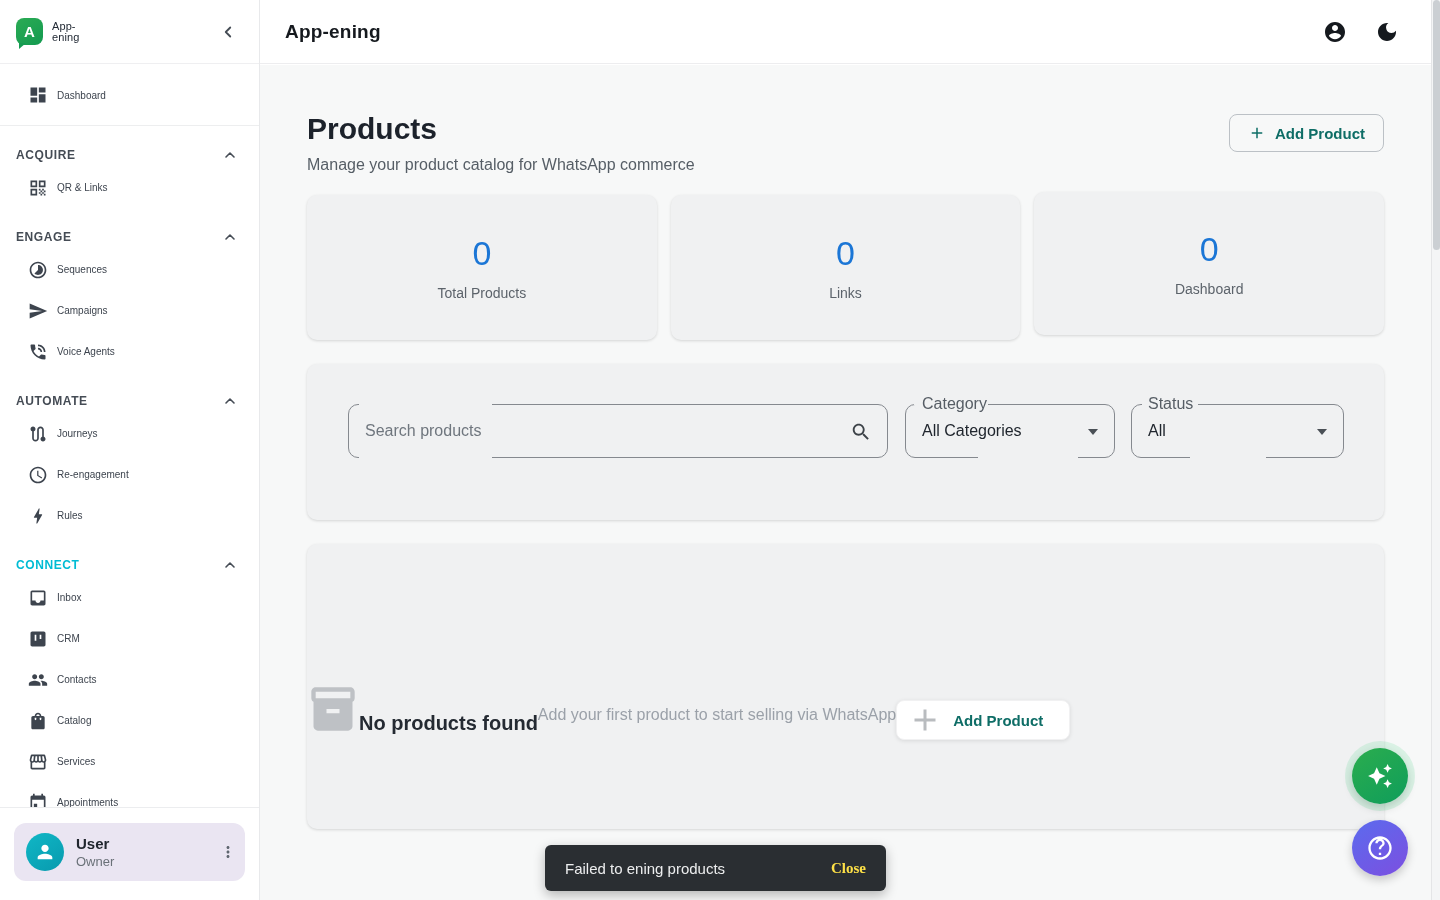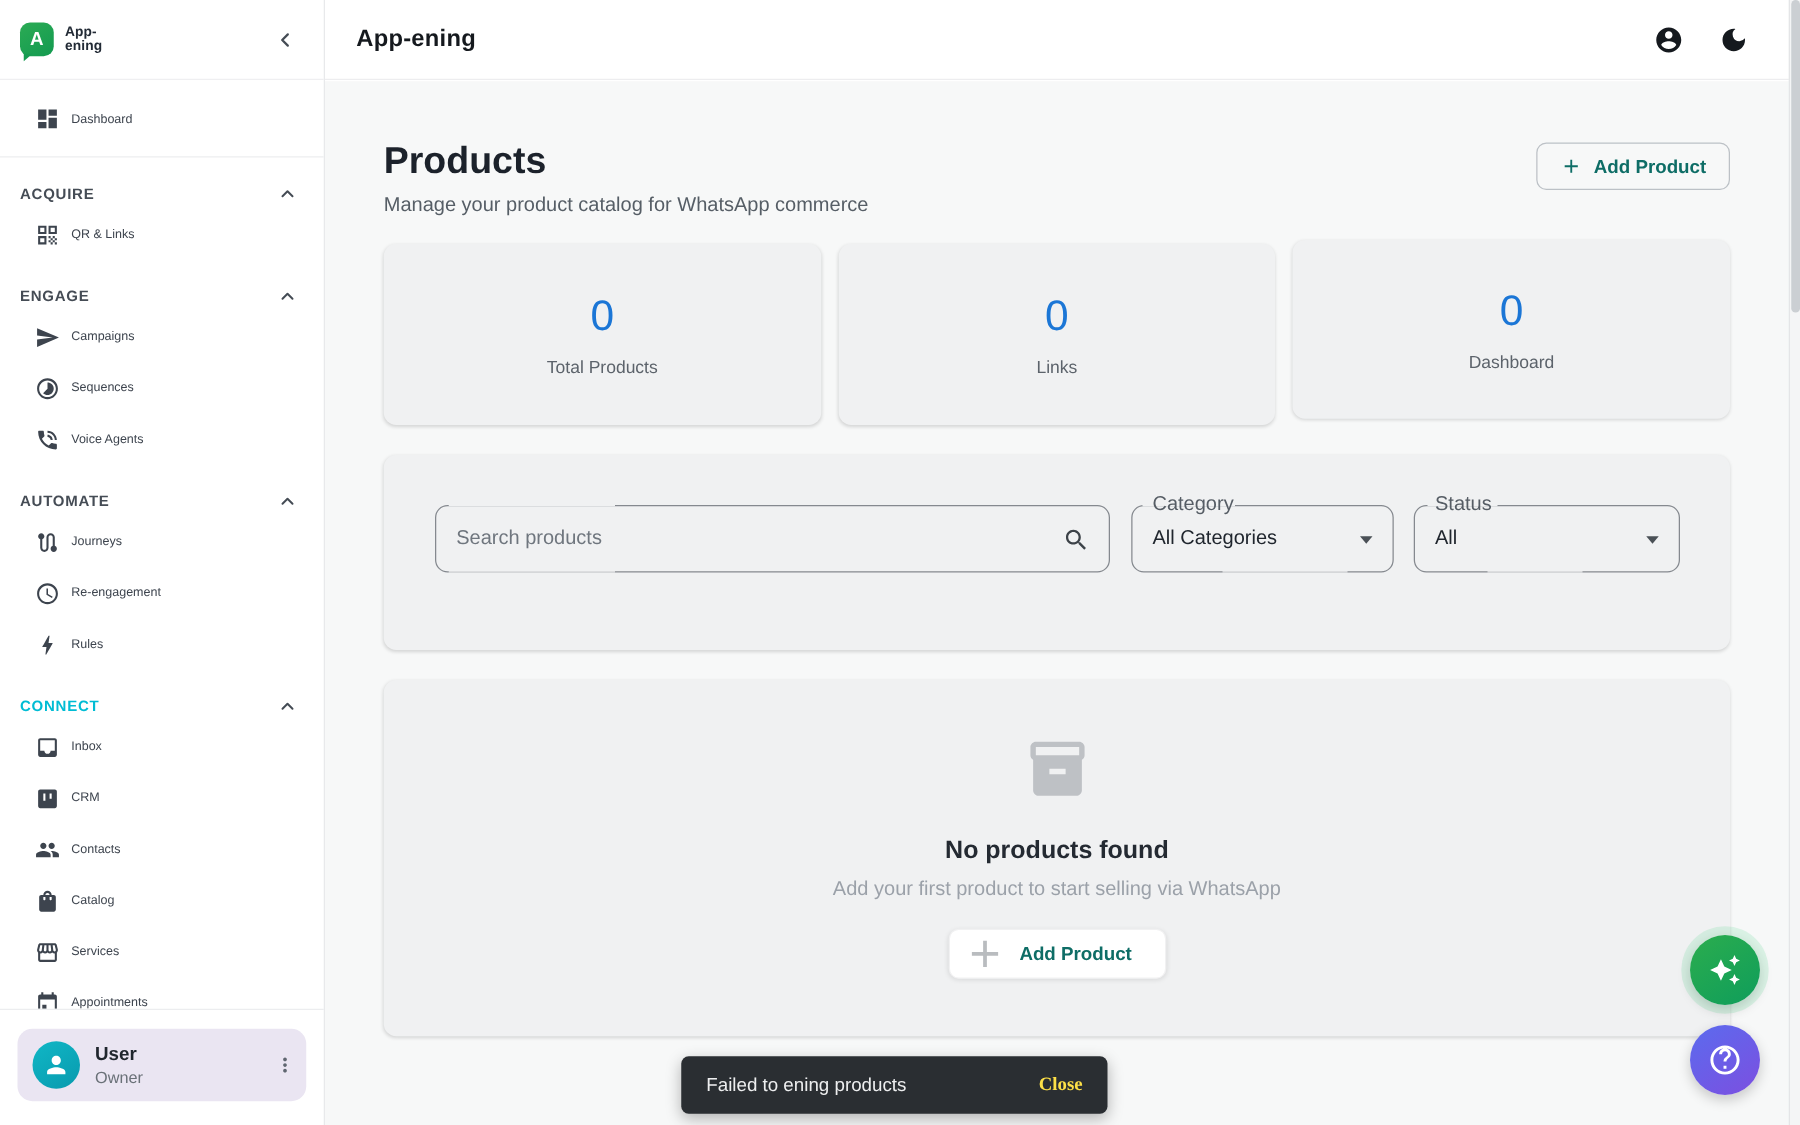--- a/index.html
+++ b/index.html
@@ -10,21 +10,21 @@
   .sidebar { position:absolute; left:0; top:0; width:260px; height:900px; background:#fff;
              border-right:1px solid #E8E9EB; display:flex; flex-direction:column; z-index:5; }
   .sb-header { height:64px; flex:none; border-bottom:1px solid #EFEFF1; display:flex;
                align-items:center; justify-content:space-between; padding:0 22px 0 16px; }
   .logo-wrap { display:flex; align-items:center; gap:9px; }
   .logo-badge { width:27px; height:27px; background:linear-gradient(145deg,#2BAB54,#139A50);
                 border-radius:8px; color:#fff; font-weight:bold; font-size:15px;
                 display:flex; align-items:center; justify-content:center; position:relative; }
   .logo-badge::after { content:""; position:absolute; left:3px; bottom:-4px;
                 border-left:7px solid #169B51; border-bottom:6px solid transparent; }
-  .logo-text { font-size:11px; font-weight:700; color:#222A35; line-height:10.5px; letter-spacing:.1px; }
+  .logo-text { font-size:11px; font-weight:400; color:#222A35; line-height:10.5px; letter-spacing:.1px; }
   .icon-btn { background:none; border:none; cursor:pointer; display:flex; align-items:center; justify-content:center; padding:0; }
 
   .sb-nav { flex:1; overflow:hidden; padding-top:8px; }
   .nav-item { height:41px; display:flex; align-items:center; padding-left:28px; gap:9px;
               font-size:10px; color:#3D444E; cursor:pointer; }
   .nav-item.tall { height:44px; margin-top:1px; }
   .nav-item svg { width:20px; height:20px; fill:#3D444E; flex:none; }
   .nav-divider { height:1px; background:#EDEEEF; margin-top:8px; }
   .section-header { display:flex; align-items:center; justify-content:space-between;
                     padding:0 21px 0 16px; margin-top:17px; height:24px;
@@ -84,21 +84,21 @@
   .notch-t { position:absolute; top:-1px; height:1px; background:#F0F1F2; }
   .notch-b { position:absolute; bottom:-1px; height:1px; background:#F0F1F2; }
   .float-label { position:absolute; top:-7px; left:16px; font-size:16px; line-height:12px; color:#565D65; }
   .sel-value { position:absolute; left:16px; top:0; height:100%; display:flex; align-items:center;
                font-size:16px; color:#20262E; }
   .caret { position:absolute; right:16px; top:24px; width:0; height:0;
            border-left:5px solid transparent; border-right:5px solid transparent;
            border-top:6px solid #4A5056; }
 
   .empty-card { margin-top:24px; height:285px; background:#F0F1F2; border-radius:10px;
-                box-shadow:0 1px 3px rgba(0,0,0,.14); display:flex; flex-direction:column;
+                box-shadow:0 1px 3px rgba(0,0,0,.14); display:flex; 
                 align-items:center; padding-top:45px; }
   .box-icon { width:52px; height:52px; fill:#BEC1C5; }
   .es-title { font-size:20px; font-weight:700; color:#242A32; margin-top:28px; }
   .es-sub { font-size:16px; color:#9BA1A9; margin-top:11px; }
   .btn-add-white { margin-top:22px; height:40px; background:#fff; border:1px solid #F1F1F2;
                    border-radius:8px; box-shadow:0 1px 4px rgba(0,0,0,.10); display:flex;
                    align-items:center; gap:10px; padding:0 26px 0 10px; color:#0E6D66;
                    font-size:15px; font-weight:600; cursor:pointer; font-family:inherit; }
   .btn-add-white svg { width:36px; height:36px; fill:#B9BCBF; }
 
@@ -170,29 +170,29 @@
     </div>
 
     <div class="section-header">
       <span>ENGAGE</span>
       <svg class="chev" viewBox="0 0 24 24">
           <polyline points="6 15 12 9 18 15"></polyline>
         </svg>
     </div>
     <div class="nav-item">
       <svg viewBox="0 0 24 24">
+          <path d="M16.24 7.76C15.07 6.59 13.54 6 12 6v6l-4.24 4.24c2.34 2.34 6.14 2.34 8.49 0 2.34-2.34 2.34-6.14-.01-8.48zM12 2C6.48 2 2 6.48 2 12s4.48 10 10 10 10-4.48 10-10S17.52 2 12 2zm0 18c-4.42 0-8-3.58-8-8s3.58-8 8-8 8 3.58 8 8-3.58 8-8 8z"></path>
+        </svg>
+      <span>Sequences</span>
+    </div>
+    <div class="nav-item">
+      <svg viewBox="0 0 24 24">
           <path d="M2.01 21L23 12 2.01 3 2 10l15 2-15 2z"></path>
         </svg>
       <span>Campaigns</span>
-    </div>
-    <div class="nav-item">
-      <svg viewBox="0 0 24 24">
-          <path d="M16.24 7.76C15.07 6.59 13.54 6 12 6v6l-4.24 4.24c2.34 2.34 6.14 2.34 8.49 0 2.34-2.34 2.34-6.14-.01-8.48zM12 2C6.48 2 2 6.48 2 12s4.48 10 10 10 10-4.48 10-10S17.52 2 12 2zm0 18c-4.42 0-8-3.58-8-8s3.58-8 8-8 8 3.58 8 8-3.58 8-8 8z"></path>
-        </svg>
-      <span>Sequences</span>
     </div>
     <div class="nav-item">
       <svg viewBox="0 0 24 24">
           <path d="M20 15.5c-1.25 0-2.45-.2-3.57-.57-.35-.11-.74-.03-1.02.24l-2.2 2.2c-2.83-1.44-5.15-3.75-6.59-6.59l2.2-2.21c.28-.26.36-.65.25-1C8.7 6.45 8.5 5.25 8.5 4c0-.55-.45-1-1-1H4c-.55 0-1 .45-1 1 0 9.39 7.61 17 17 17 .55 0 1-.45 1-1v-3.5c0-.55-.45-1-1-1zM19 12h2c0-4.97-4.03-9-9-9v2c3.87 0 7 3.13 7 7zm-4 0h2c0-2.76-2.24-5-5-5v2c1.66 0 3 1.34 3 3z"></path>
         </svg>
       <span>Voice Agents</span>
     </div>
 
     <div class="section-header">
       <span>AUTOMATE</span>

